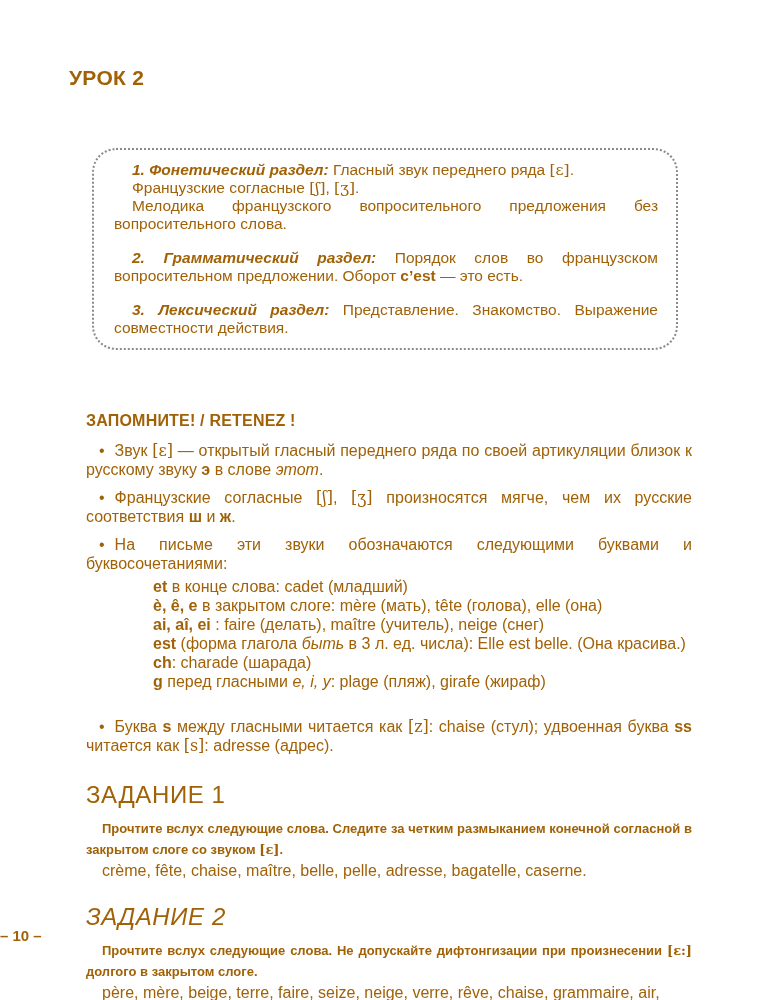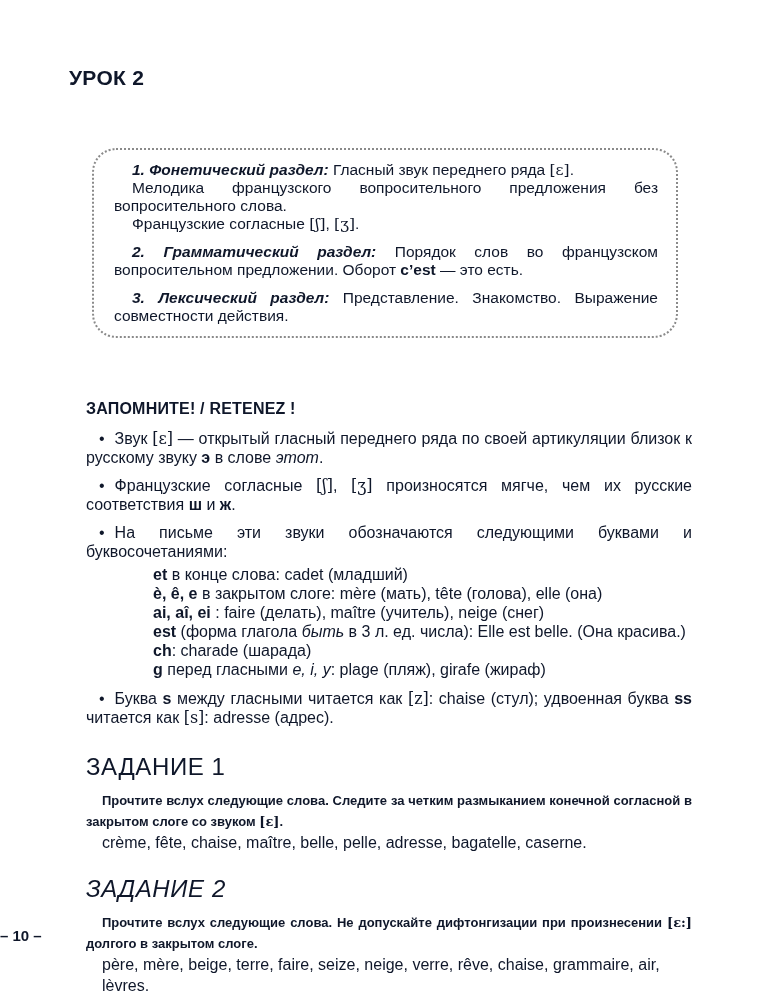--- a/index.html
+++ b/index.html
@@ -3,21 +3,21 @@
 <meta charset="utf-8">
 <style>
   html, body { margin: 0; padding: 0; background: #e8e8e8; }
   .page {
     position: relative;
     width: 762px;
     height: 1000px;
     margin: 0 auto;
     background: #ffffff;
     font-family: "Liberation Sans", sans-serif;
-    color: #0f172a;
+    color: #a16207;
     overflow: hidden;
     box-sizing: border-box;
     padding: 66px 70px 0 86px;
   }
   
   .lesson-title {
     margin: 0 0 0 -17px;
     font-size: 21px;
     font-weight: bold;
     letter-spacing: 0.3px;
@@ -45,33 +45,33 @@
     border-radius: 24px;
     padding: 11px 18px 11px 20px;
     font-size: 15.5px;
     line-height: 18px;
   }
   .intro-box p {
     margin: 0;
     text-align: justify;
     text-indent: 18px;
   }
-  .intro-box p.sec-gap { margin-top: 10px; }
+  .intro-box p.sec-gap { margin-top: 16px; }
   
   .bullet-para {
     margin: 0;
     text-align: justify;
     text-indent: 13px;
     font-size: 16px;
     line-height: 19px;
   }
   .bullet-para.b1 { margin-top: 11px; }
   .bullet-para.b2 { margin-top: 9px; }
   .bullet-para.b3 { margin-top: 9px; }
-  .bullet-para.b4 { margin-top: 10px; }
+  .bullet-para.b4 { margin-top: 26px; }
   .bullet { padding-right: 10px; }
   .letter-lines { margin: 4px 0 0 67px; }
   .letter-line {
     margin: 0;
     font-size: 16px;
     line-height: 19px;
   }
   
   .instr {
     margin: 9px 0 0 0;
@@ -104,22 +104,22 @@
 </style>
 </head>
 <body>
 
 <div class="page">
 
   <h1 class="lesson-title">УРОК 2</h1>
 
   <div class="intro-box">
     <p><span class="run b i">1. Фонетический раздел:</span><span class="run"> Гласный звук переднего ряда </span><span class="run ipa">[ɛ]</span><span class="run">.</span></p>
+    <p><span class="run">Французские согласные </span><span class="run ipa">[ʃ]</span><span class="run">, </span><span class="run ipa">[ʒ]</span><span class="run">.</span></p>
     <p><span class="run">Мелодика французского вопросительного предложения без вопросительного слова.</span></p>
-    <p><span class="run">Французские согласные </span><span class="run ipa">[ʃ]</span><span class="run">, </span><span class="run ipa">[ʒ]</span><span class="run">.</span></p>
     <p class="sec-gap"><span class="run b i">2. Грамматический раздел:</span><span class="run"> Порядок слов во французском вопросительном предложении. Оборот </span><span class="run b">c’est</span><span class="run"> — это есть.</span></p>
     <p class="sec-gap"><span class="run b i">3. Лексический раздел:</span><span class="run"> Представление. Знакомство. Выражение совместности действия.</span></p>
   </div>
 
   <h2 class="memorize-heading">ЗАПОМНИТЕ! / RETENEZ !</h2>
 
   <div>
     <p class="bullet-para b1"><span class="bullet">•</span><span><span class="run">Звук </span><span class="run ipa">[ɛ]</span><span class="run"> — открытый гласный переднего ряда по своей артикуляции близок к русскому звуку </span><span class="run b">э</span><span class="run"> в слове </span><span class="run i">этот</span><span class="run">.</span></span></p>
     <p class="bullet-para b2"><span class="bullet">•</span><span><span class="run">Французские согласные </span><span class="run ipa">[ʃ]</span><span class="run">, </span><span class="run ipa">[ʒ]</span><span class="run"> произносятся мягче, чем их русские соответствия </span><span class="run b">ш</span><span class="run"> и </span><span class="run b">ж</span><span class="run">.</span></span></p>
     <p class="bullet-para b3"><span class="bullet">•</span><span><span class="run">На письме эти звуки обозначаются следующими буквами и буквосочетаниями:</span></span></p>

